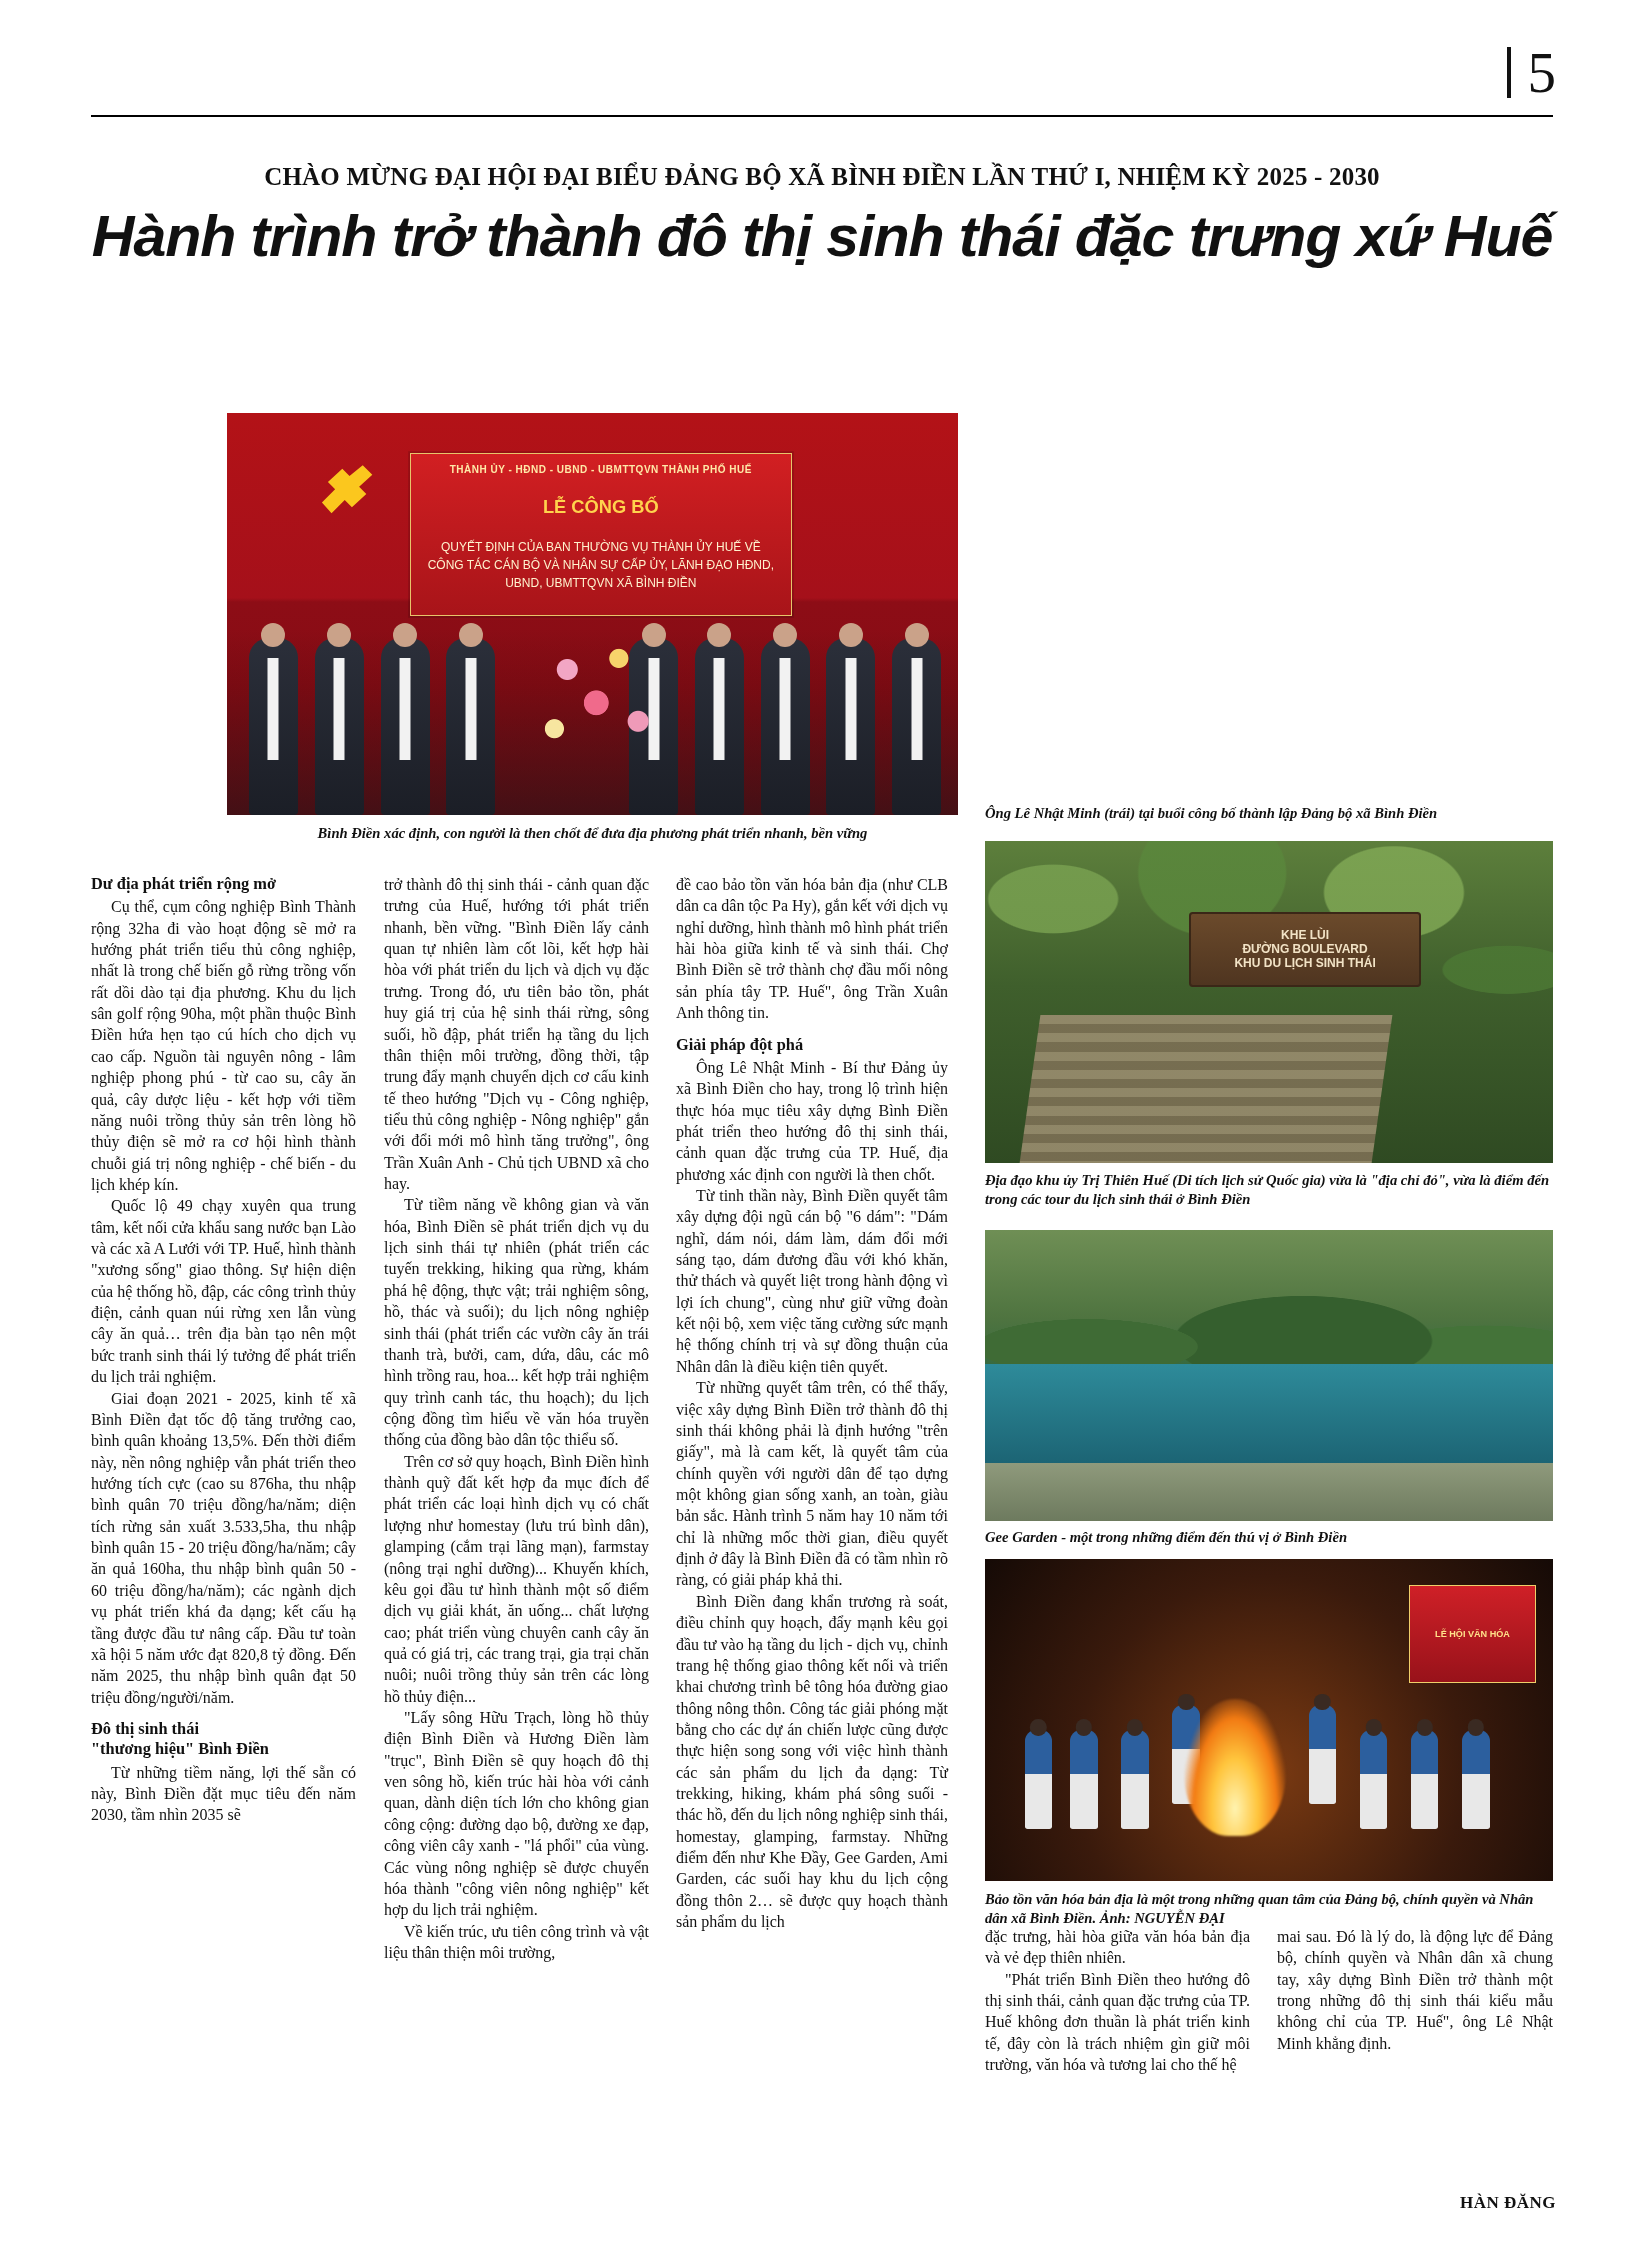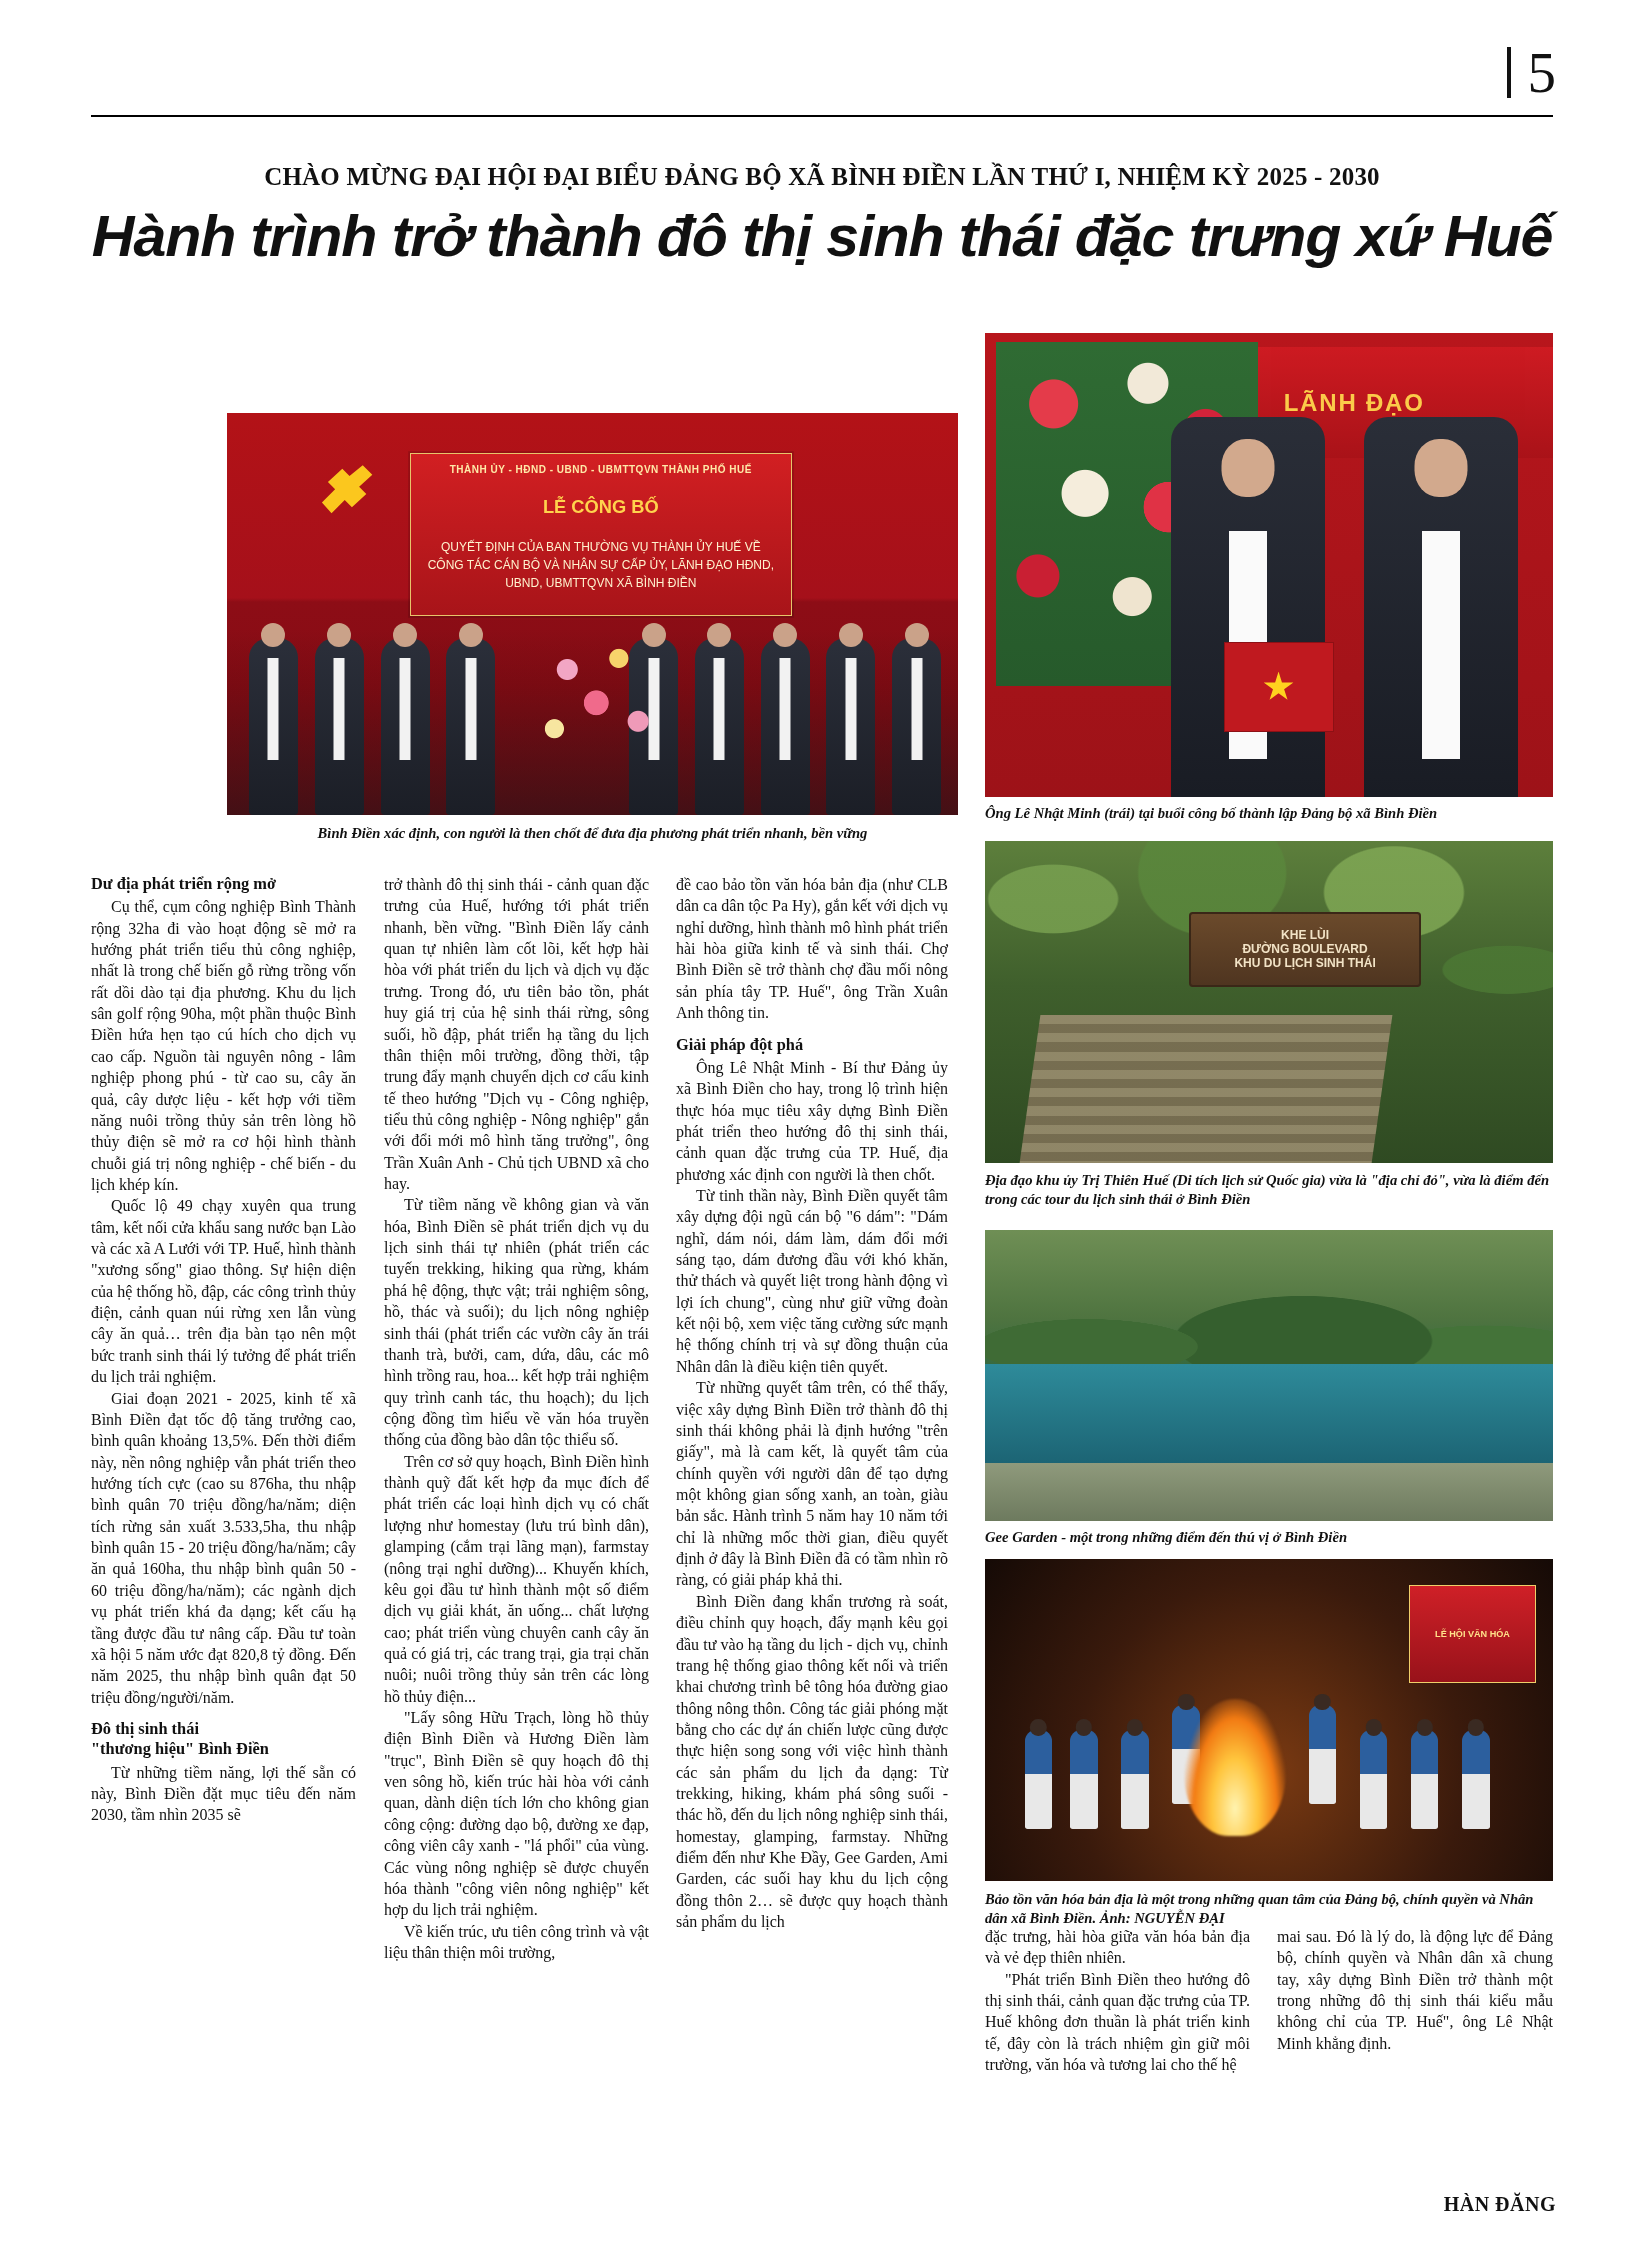--- a/index.html
+++ b/index.html
@@ -174,21 +174,21 @@
   #col3 { left: 676px; top: 874px; width: 272px; }
   #col4 { left: 985px; top: 1926px; width: 265px; }
   #col5 { left: 1277px; top: 1926px; width: 276px; }
 
   .byline {
     position: absolute;
     right: 91px;
     top: 2193px;
     font-family: "Liberation Serif", serif;
     font-weight: bold;
-    font-size: 20px;
+    font-size: 17px;
     letter-spacing: 0.5px;
     color: #111;
   }
 
   
   .p-main-bg {
     position: absolute; inset: 0;
     background:
       linear-gradient(180deg, #b31217 0%, #a5101a 46%, #8d0d16 47%, #7d0b12 100%);
   }
@@ -414,32 +414,20 @@
         <div class="pp" style="left:64%"></div>
         <div class="pp" style="left:73%"></div>
         <div class="pp" style="left:82%"></div>
         <div class="pp" style="left:91%"></div>
       </div>
       <div class="p-main-bouquet"></div>
     </div>
   </div>
   <div class="caption" id="caption-main">Bình Điền xác định, con người là then chốt để đưa địa phương phát triển nhanh, bền vững</div>
 
-  <div class="photo" id="photo-handover">
-    <div class="ph-inner">
-      <div class="p-hand-bg"></div>
-      <div class="p-hand-banner">LÃNH ĐẠO</div>
-      <div class="p-hand-flowers"></div>
-      <div class="p-hand-men">
-        <div class="m" style="left:4%"></div>
-        <div class="m" style="left:54%"></div>
-      </div>
-      <div class="p-hand-doc"></div>
-    </div>
-  </div>
   <div class="caption" id="caption-handover">Ông Lê Nhật Minh (trái) tại buổi công bố thành lập Đảng bộ xã Bình Điền</div>
 
   <div class="photo" id="photo-khelui">
     <div class="ph-inner">
       <div class="p-khe-bg"></div>
       <div class="p-khe-trees"></div>
       <div class="p-khe-steps"></div>
       <div class="p-khe-sign">KHE LÙI<br>ĐƯỜNG BOULEVARD<br>KHU DU LỊCH SINH THÁI</div>
     </div>
   </div>

